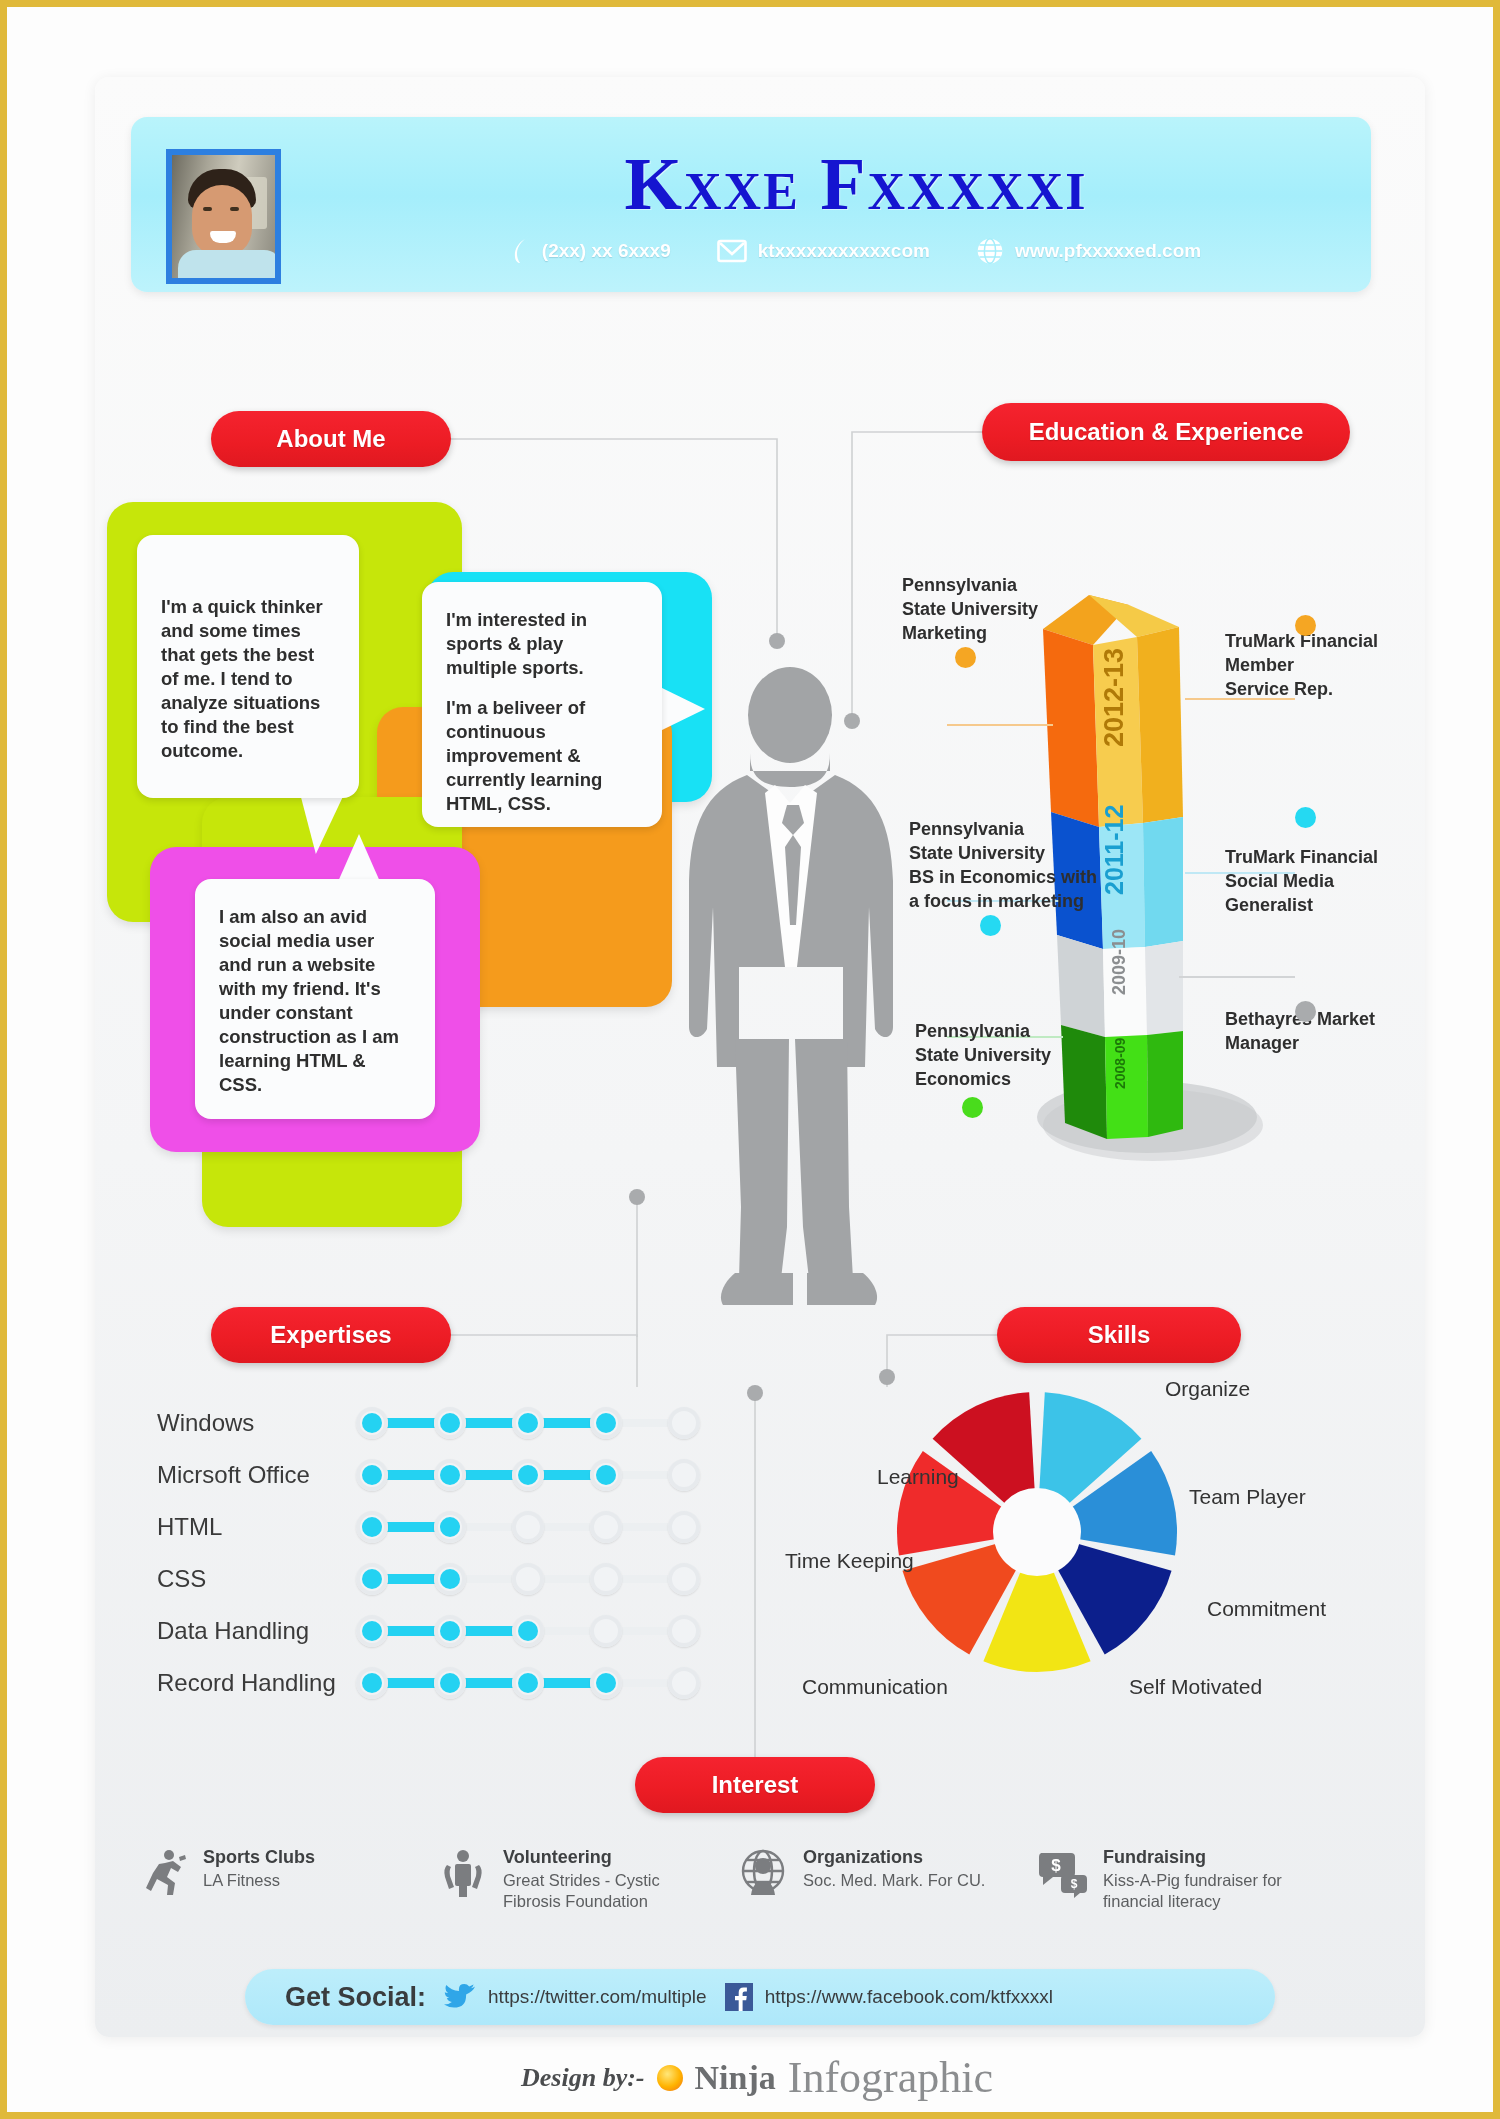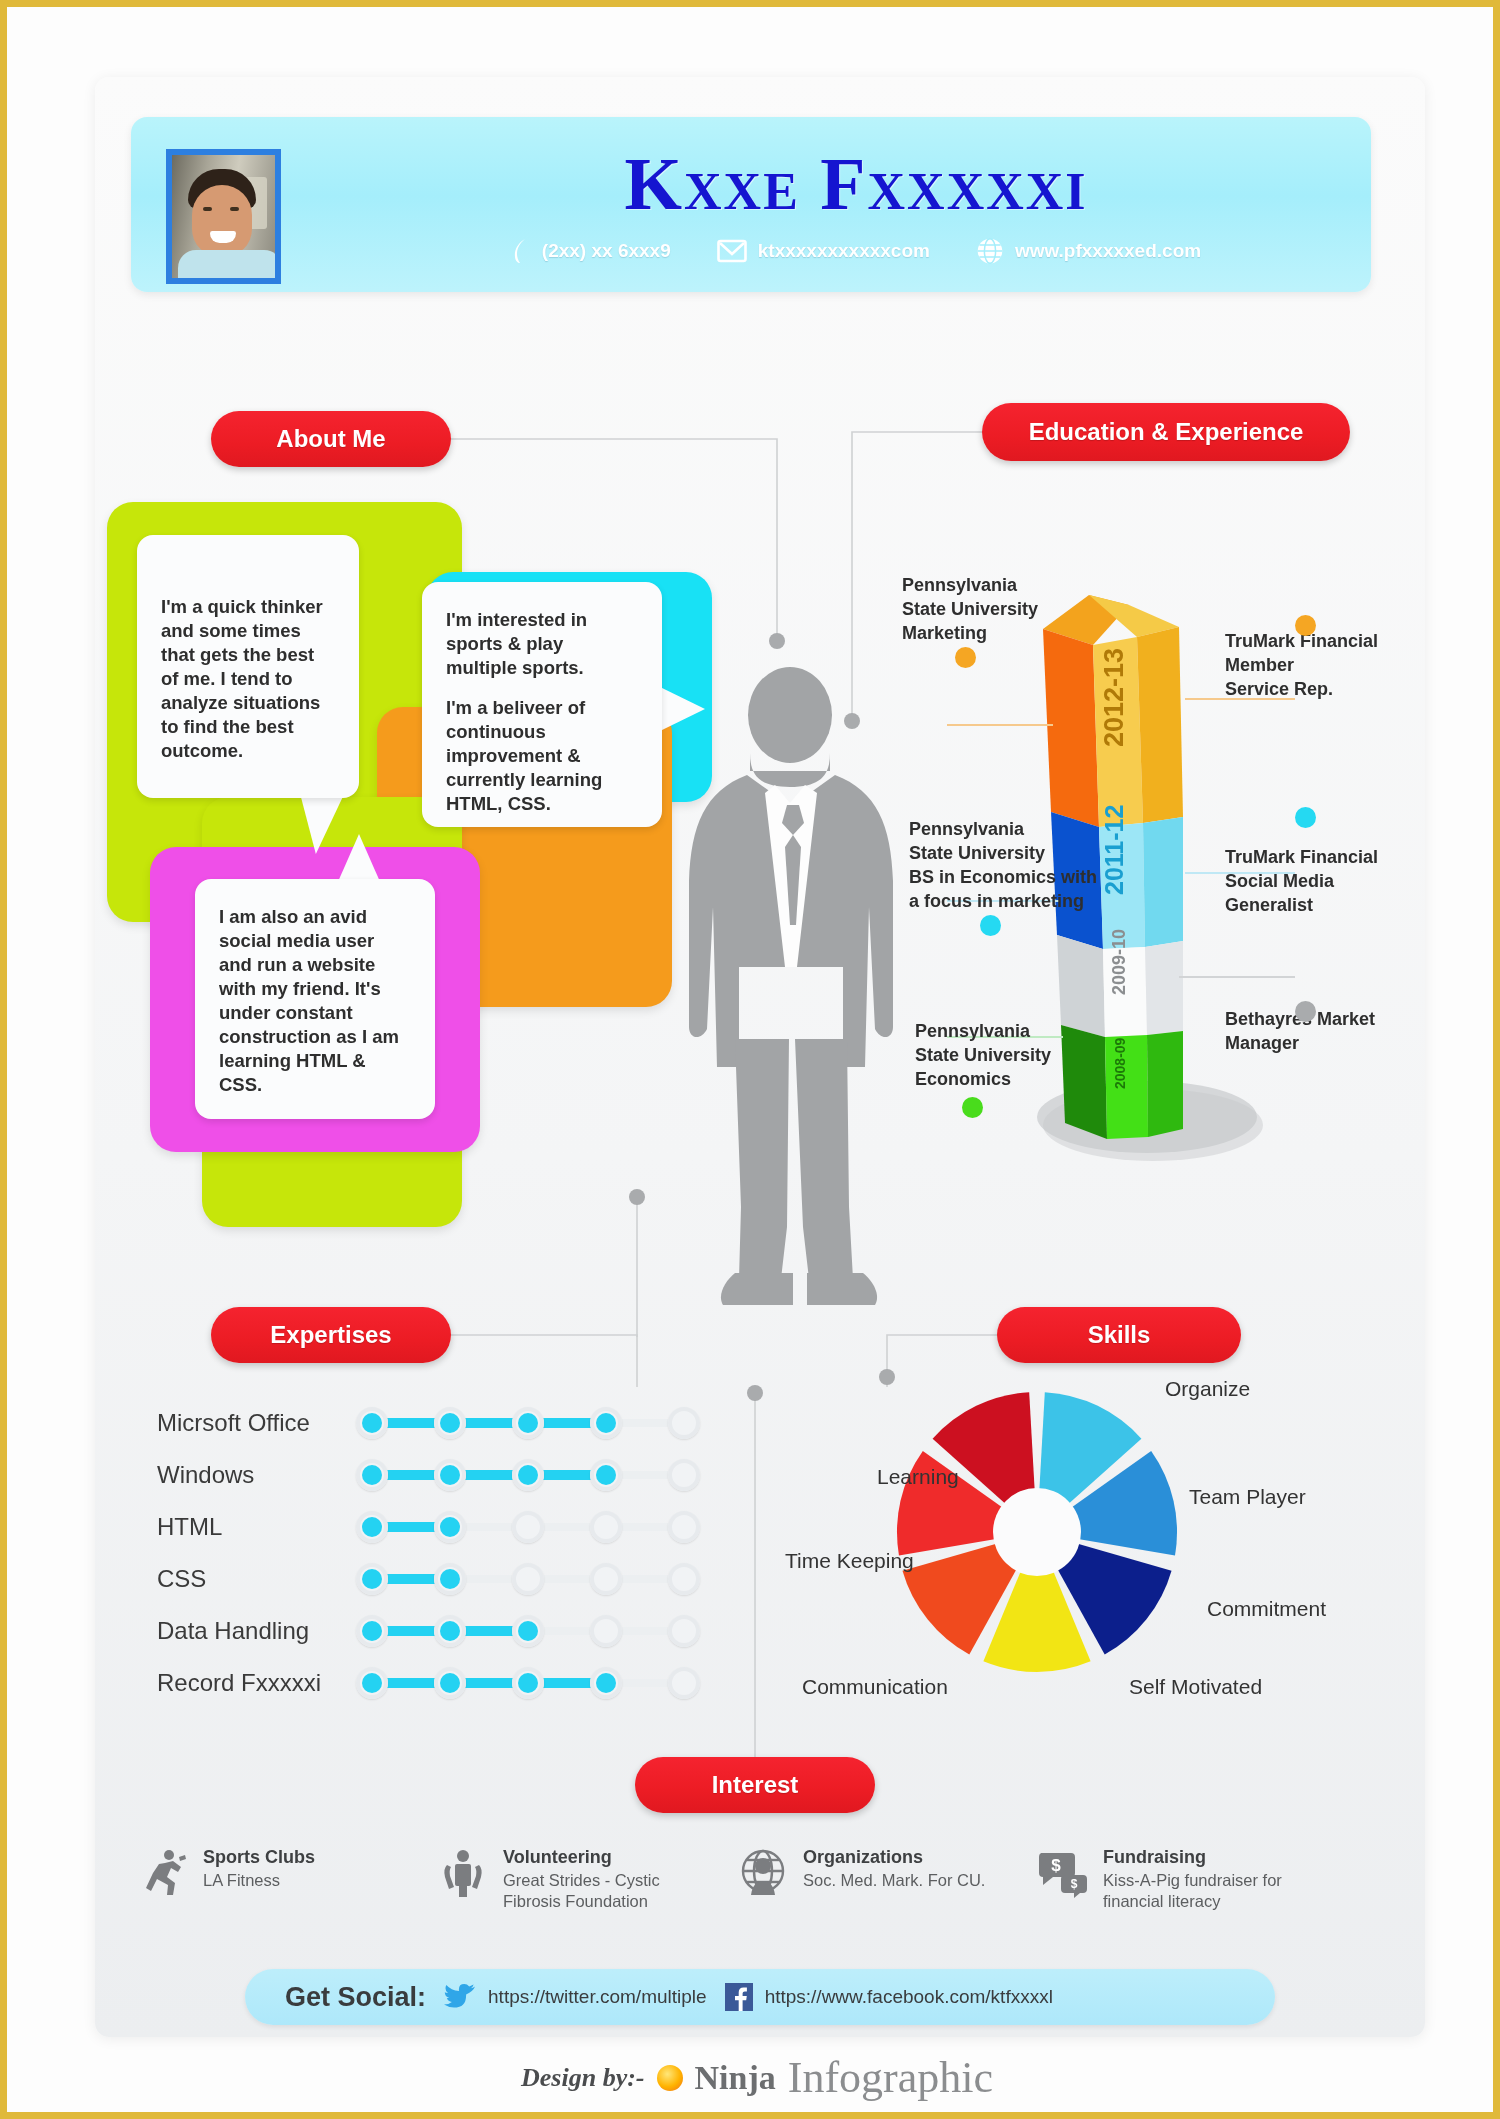--- a/index.html
+++ b/index.html
@@ -349,52 +349,52 @@
   </div>
   <span class="edu-dot" style="left:955px;top:1090px;background:#49dc1c;"></span>
 
   <div class="edu-label" style="left:1218px;top:1000px;width:190px;">
     Bethayres Market<br>Manager
   </div>
   <span class="edu-dot" style="left:1288px;top:994px;background:#a9abad;"></span>
 
   <div id="expertise">
       <div class="exp-row">
+        <div class="exp-name">Windows</div>
+        <div class="exp-track">
+          <div class="railbg"></div>
+          <div class="railon" style="width: 242px;"></div>
+          <div class="socket" style="left: 4px;"></div>
+          <div class="socket" style="left: 82px;"></div>
+          <div class="socket" style="left: 160px;"></div>
+          <div class="socket" style="left: 238px;"></div>
+          <div class="socket" style="left: 316px;"></div>
+          <div class="knob" style="left: 10px;"></div>
+          <div class="knob" style="left: 88px;"></div>
+          <div class="knob" style="left: 166px;"></div>
+          <div class="knob" style="left: 244px;"></div>
+        </div>
+      </div>
+      <div class="exp-row">
         <div class="exp-name">Micrsoft Office</div>
         <div class="exp-track">
           <div class="railbg"></div>
           <div class="railon" style="width: 242px;"></div>
           <div class="socket" style="left: 4px;"></div>
           <div class="socket" style="left: 82px;"></div>
           <div class="socket" style="left: 160px;"></div>
           <div class="socket" style="left: 238px;"></div>
           <div class="socket" style="left: 316px;"></div>
           <div class="knob" style="left: 10px;"></div>
           <div class="knob" style="left: 88px;"></div>
           <div class="knob" style="left: 166px;"></div>
           <div class="knob" style="left: 244px;"></div>
         </div>
       </div>
       <div class="exp-row">
-        <div class="exp-name">Windows</div>
-        <div class="exp-track">
-          <div class="railbg"></div>
-          <div class="railon" style="width: 242px;"></div>
-          <div class="socket" style="left: 4px;"></div>
-          <div class="socket" style="left: 82px;"></div>
-          <div class="socket" style="left: 160px;"></div>
-          <div class="socket" style="left: 238px;"></div>
-          <div class="socket" style="left: 316px;"></div>
-          <div class="knob" style="left: 10px;"></div>
-          <div class="knob" style="left: 88px;"></div>
-          <div class="knob" style="left: 166px;"></div>
-          <div class="knob" style="left: 244px;"></div>
-        </div>
-      </div>
-      <div class="exp-row">
         <div class="exp-name">HTML</div>
         <div class="exp-track">
           <div class="railbg"></div>
           <div class="railon" style="width: 86px;"></div>
           <div class="socket" style="left: 4px;"></div>
           <div class="socket" style="left: 82px;"></div>
           <div class="socket" style="left: 160px;"></div>
           <div class="socket" style="left: 238px;"></div>
           <div class="socket" style="left: 316px;"></div>
           <div class="knob" style="left: 10px;"></div>
@@ -424,21 +424,21 @@
           <div class="socket" style="left: 82px;"></div>
           <div class="socket" style="left: 160px;"></div>
           <div class="socket" style="left: 238px;"></div>
           <div class="socket" style="left: 316px;"></div>
           <div class="knob" style="left: 10px;"></div>
           <div class="knob" style="left: 88px;"></div>
           <div class="knob" style="left: 166px;"></div>
         </div>
       </div>
       <div class="exp-row">
-        <div class="exp-name">Record Fxxxxxi</div>
+        <div class="exp-name">Record Handling</div>
         <div class="exp-track">
           <div class="railbg"></div>
           <div class="railon" style="width: 242px;"></div>
           <div class="socket" style="left: 4px;"></div>
           <div class="socket" style="left: 82px;"></div>
           <div class="socket" style="left: 160px;"></div>
           <div class="socket" style="left: 238px;"></div>
           <div class="socket" style="left: 316px;"></div>
           <div class="knob" style="left: 10px;"></div>
           <div class="knob" style="left: 88px;"></div>

